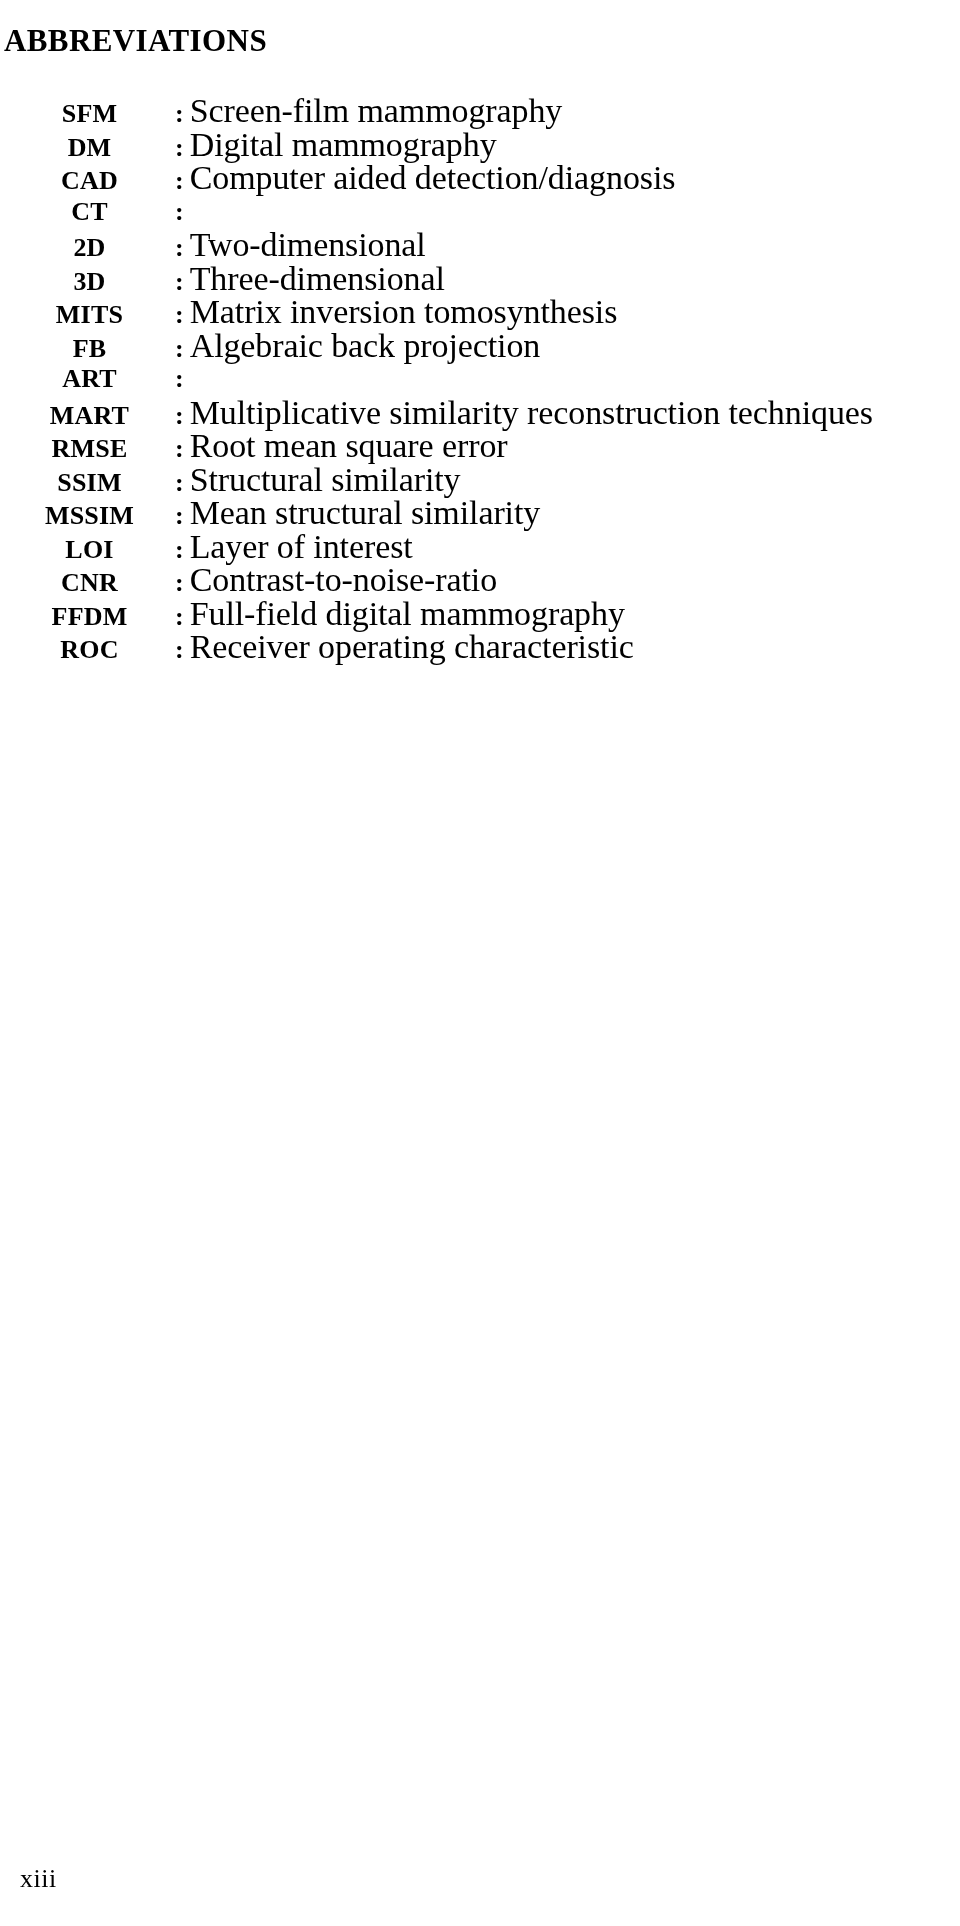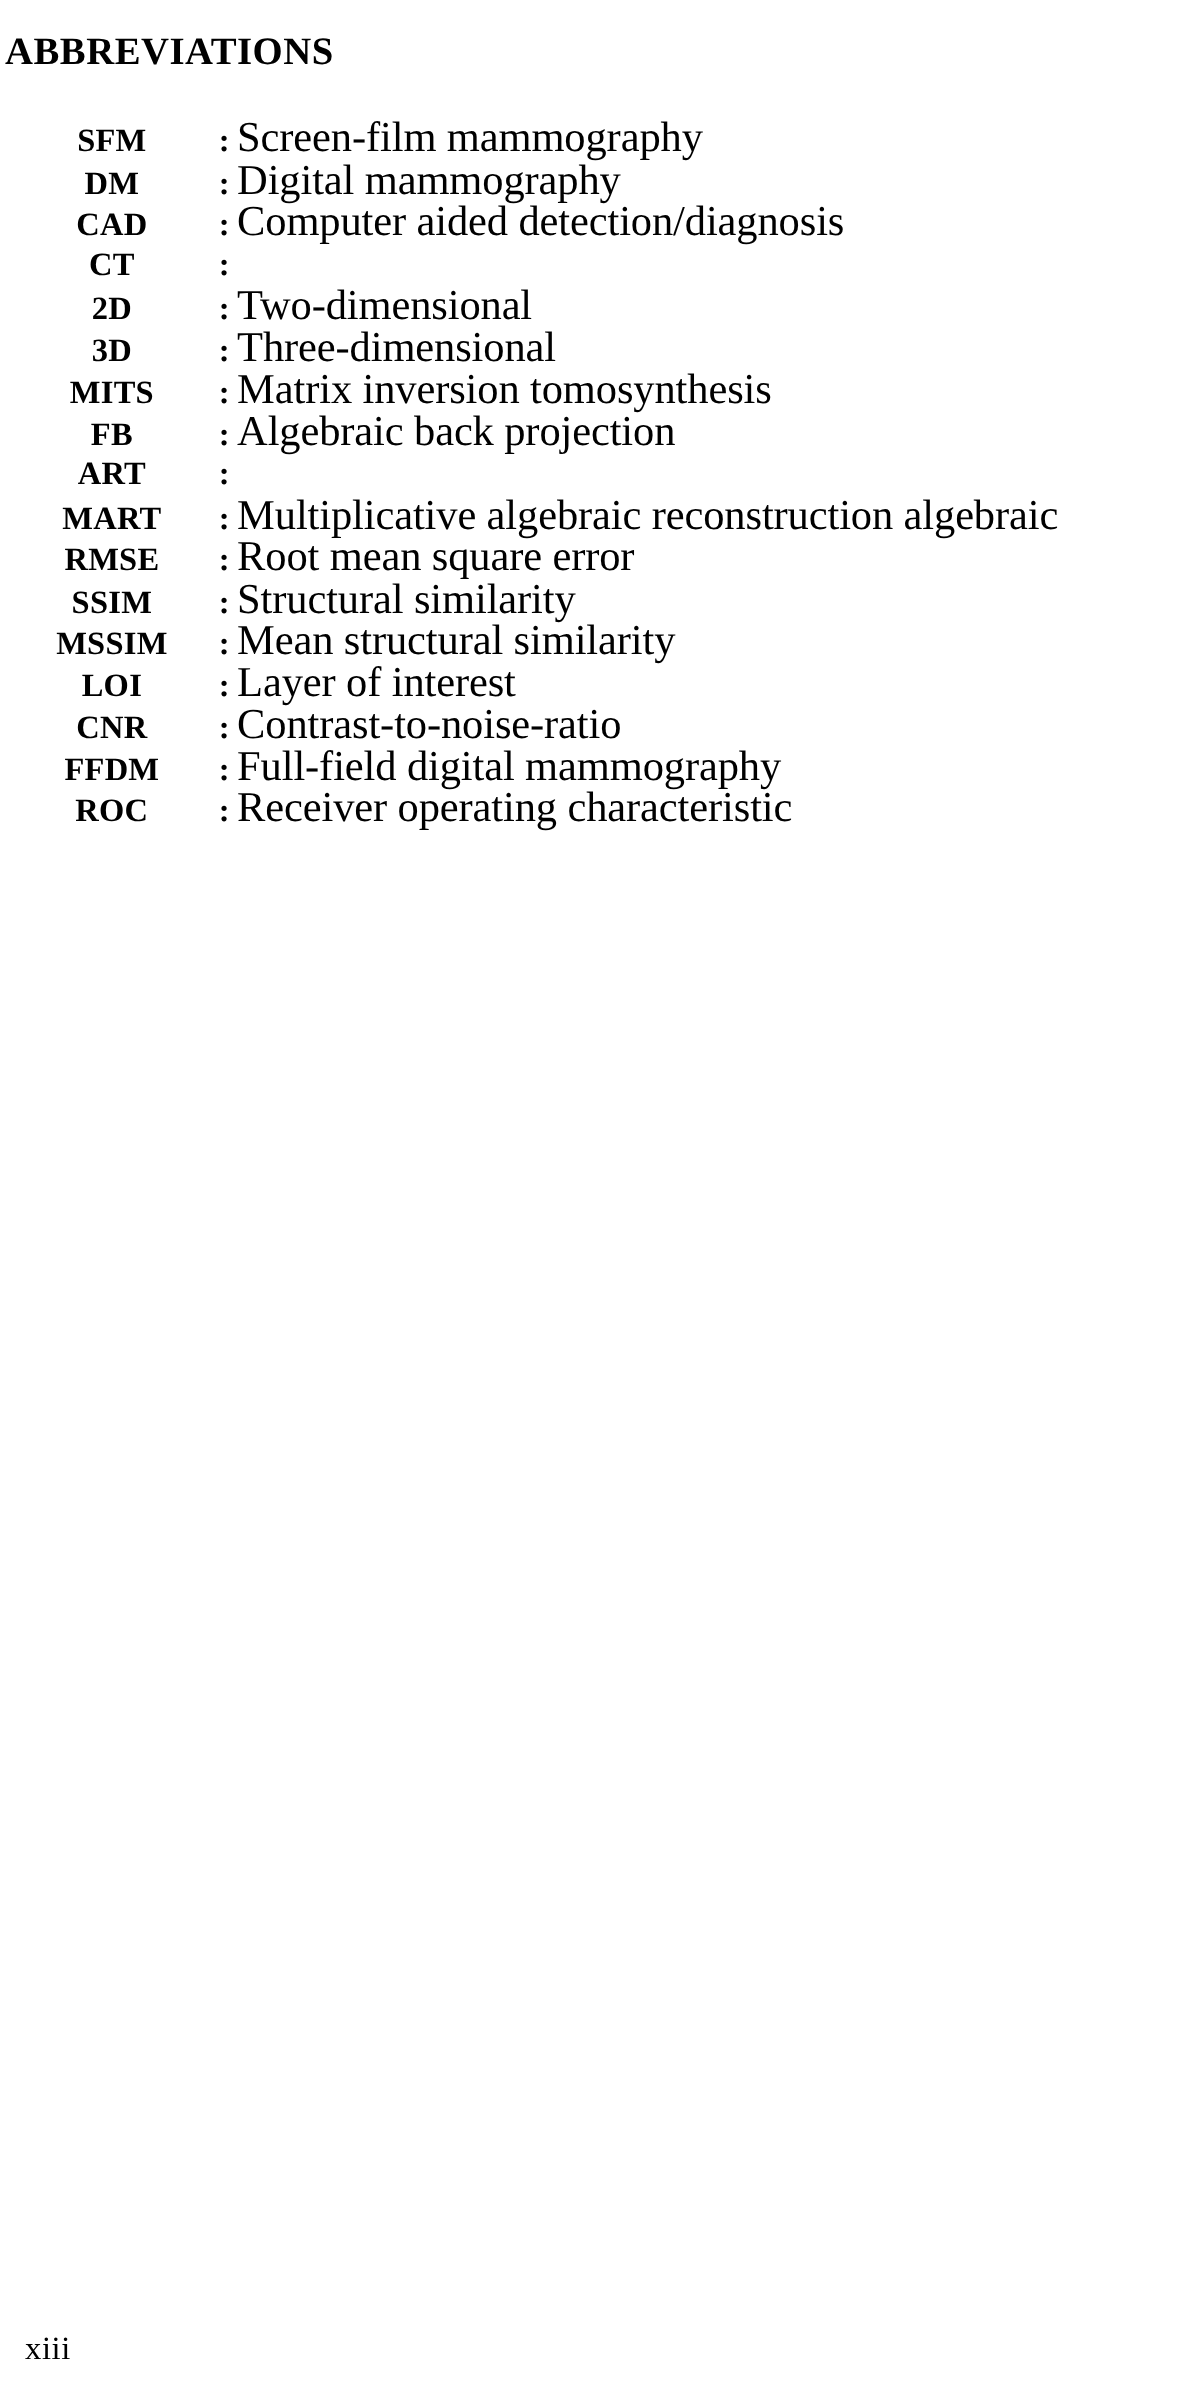--- a/index.html
+++ b/index.html
@@ -134,21 +134,21 @@
         <div class="abbrev-sep">:</div>
         <div class="abbrev-def">Algebraic back projection</div>
       </div>
       <div class="abbrev-row">
         <div class="abbrev-term">ART</div>
         <div class="abbrev-sep">:</div>
       </div>
       <div class="abbrev-row">
         <div class="abbrev-term">MART</div>
         <div class="abbrev-sep">:</div>
-        <div class="abbrev-def">Multiplicative algebraic reconstruction algebraic</div>
+        <div class="abbrev-def">Multiplicative similarity reconstruction techniques</div>
       </div>
       <div class="abbrev-row">
         <div class="abbrev-term">RMSE</div>
         <div class="abbrev-sep">:</div>
         <div class="abbrev-def">Root mean square error</div>
       </div>
       <div class="abbrev-row">
         <div class="abbrev-term">SSIM</div>
         <div class="abbrev-sep">:</div>
         <div class="abbrev-def">Structural similarity</div>

